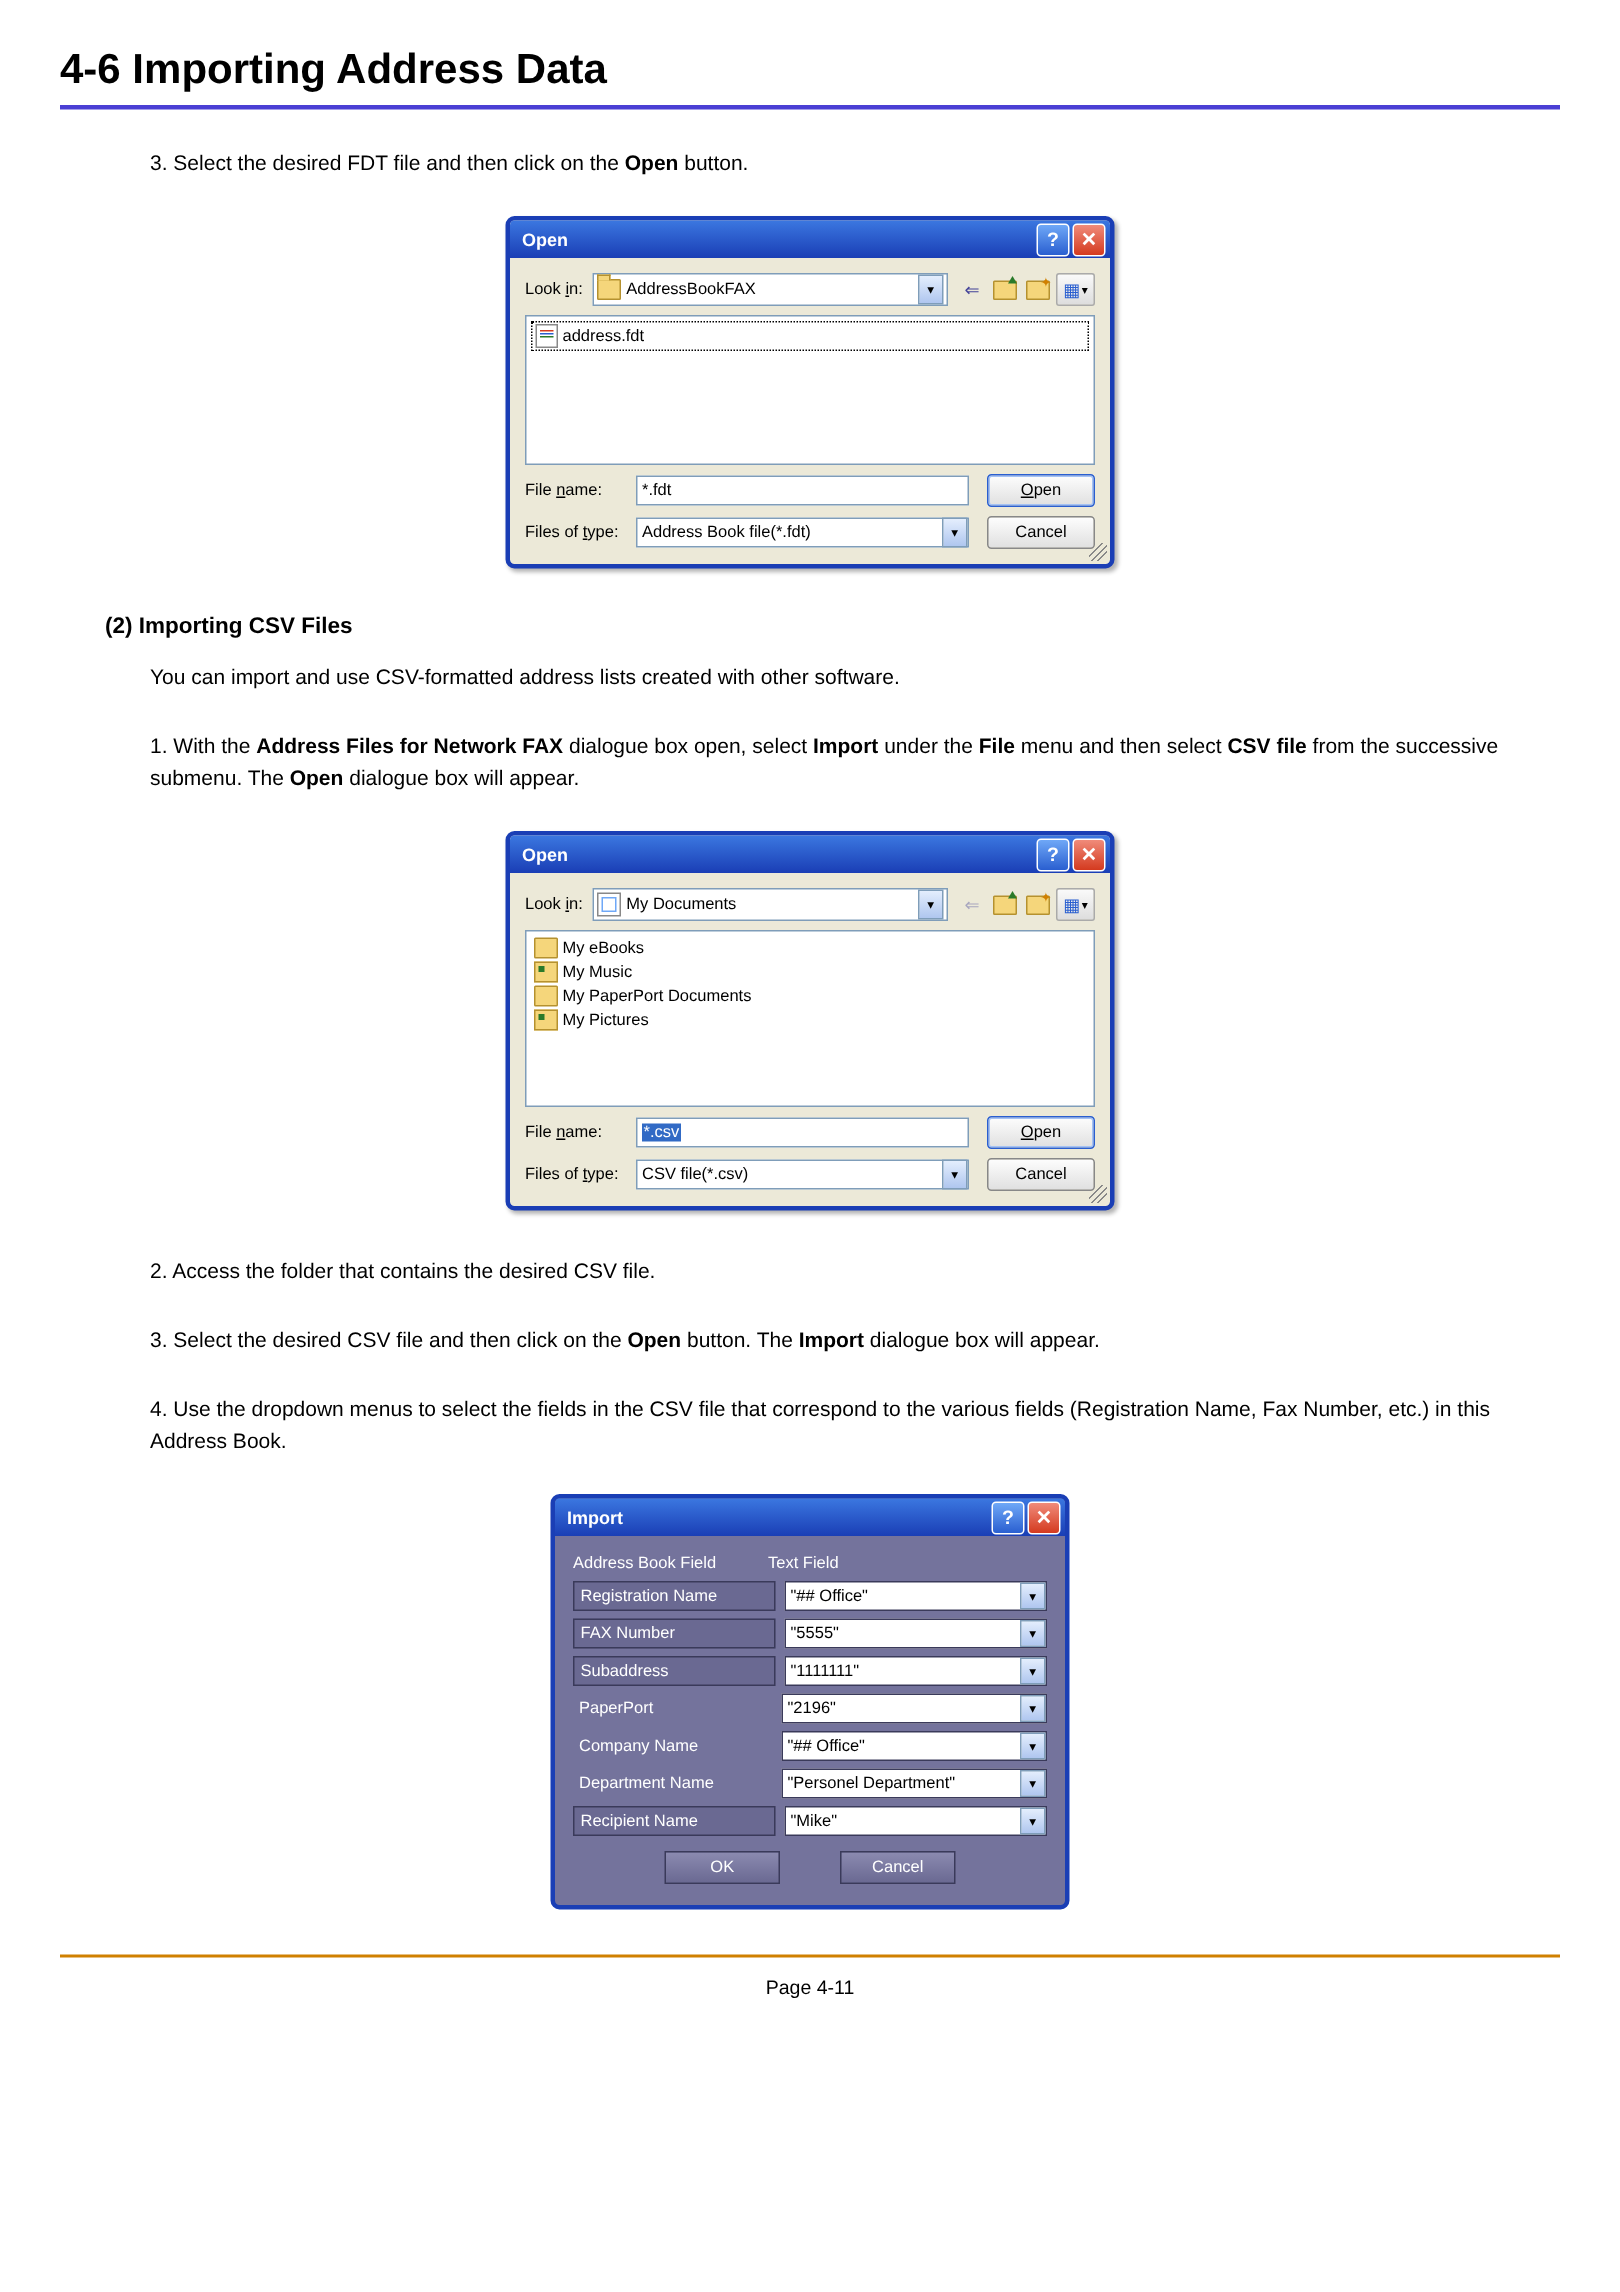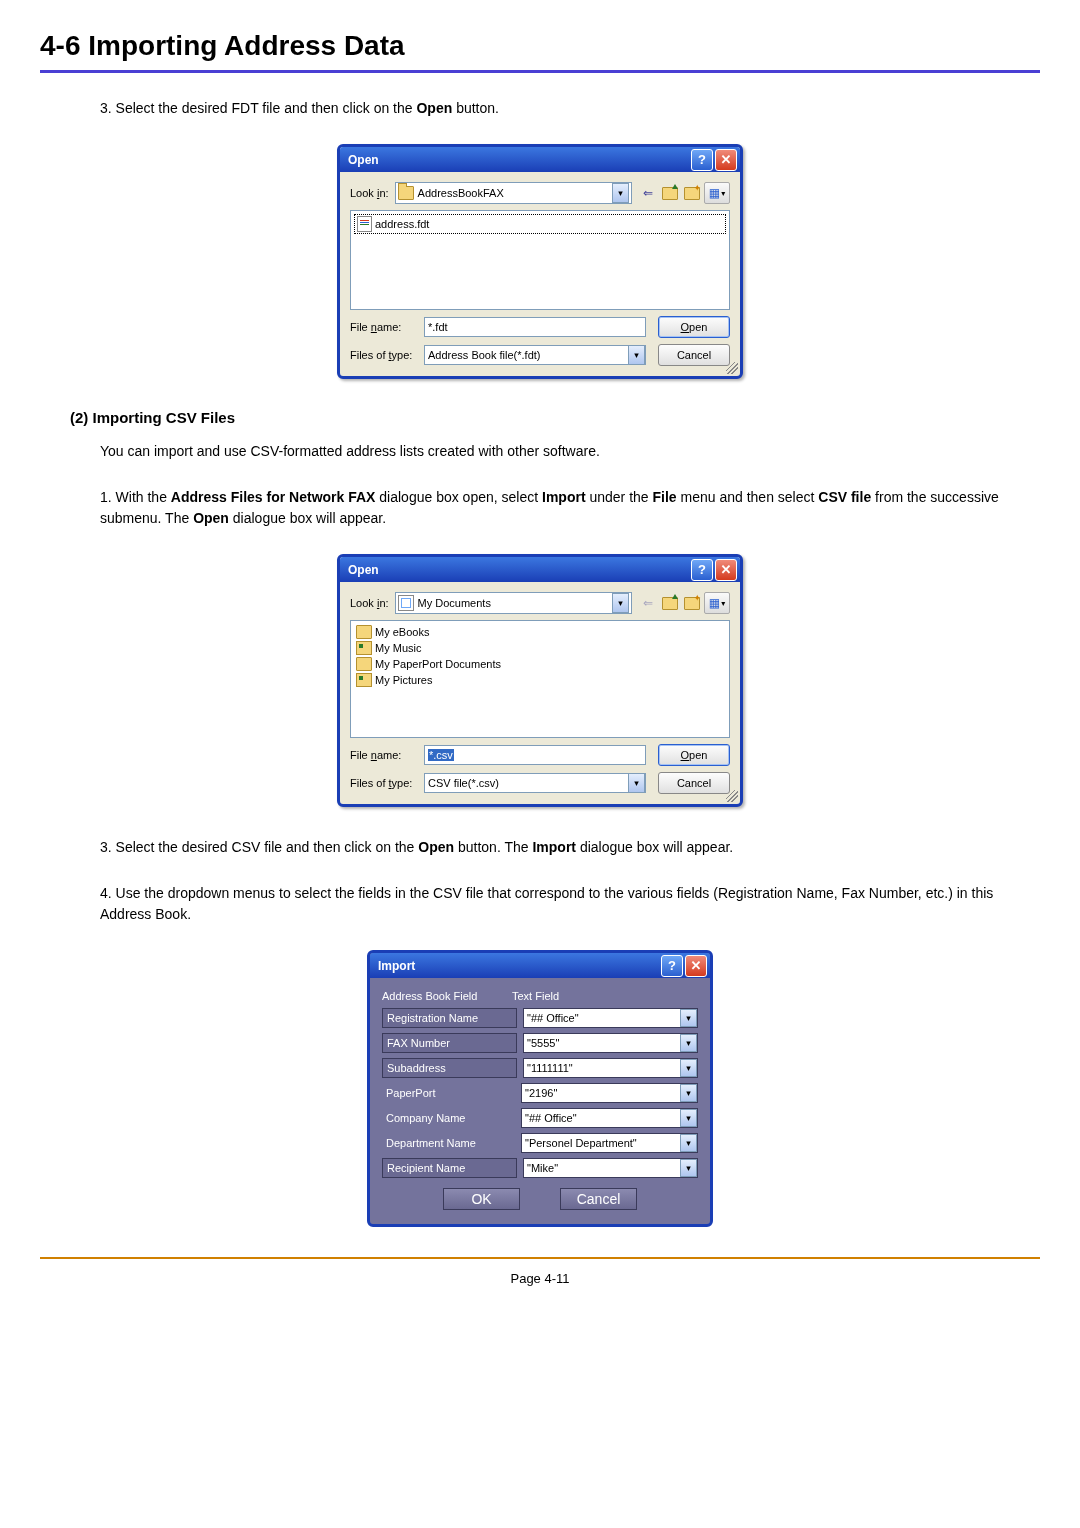--- a/index.html
+++ b/index.html
@@ -278,21 +278,21 @@
   }
   .imp-combo .dd-arrow{height:16px;}
   .imp-buttons{
     display:flex;justify-content:center;gap:40px;margin-top:10px;
   }
   .imp-btn{
     width:75px;height:20px;
     display:flex;align-items:center;justify-content:center;
     border:1px solid #3a3a5a;
     background:linear-gradient(to bottom,#8b8ab0,#6a6992);
-    color:#fff;font-size:14px;text-align:right;
+    color:#fff;font-size:11px;text-align:right;
   }
 
   .footer-line{
     height:2px;background:#d08000;margin-top:30px;
   }
   .page-no{
     text-align:center;margin-top:12px;font-size:13px;
   }
 
   u.mn { text-decoration: underline; }
@@ -430,20 +430,21 @@
             <span>CSV file(*.csv)</span>
             <span class="dd-arrow"></span>
           </div>
           <div class="win-btn">Cancel</div>
         </div>
       </div>
       <div class="resize-grip"></div>
     </div>
   </div>
 
+  <div class="body-text">2. Access the folder that contains the desired CSV file.</div>
 
   <div class="body-text">
     <span>3. Select the desired CSV file and then click on the </span><span class="bold">Open</span><span> button. The </span><span class="bold">Import</span><span> dialogue box will appear.</span>
   </div>
 
   <div class="body-text">4. Use the dropdown menus to select the fields in the CSV file that correspond to the various fields (Registration Name, Fax Number, etc.) in this Address Book.</div>
 
   <div class="dialog-wrap">
     <div class="import-dialog">
       <div class="titlebar">

